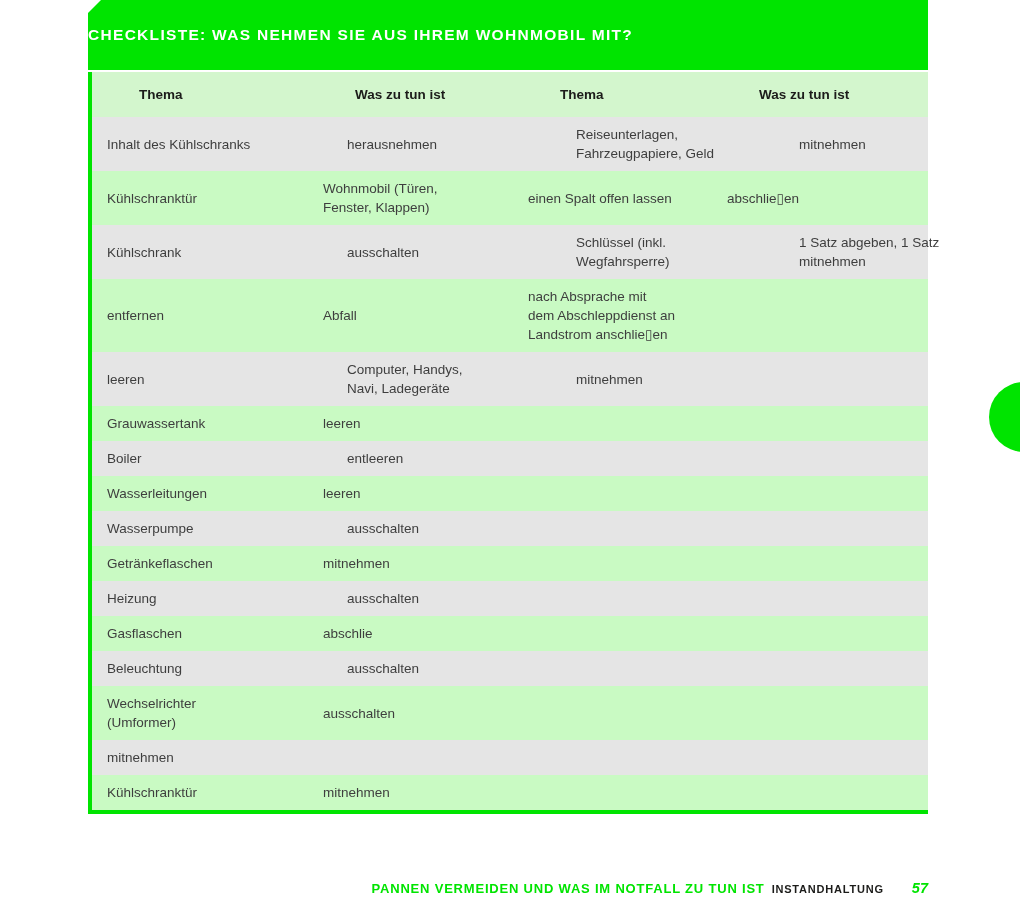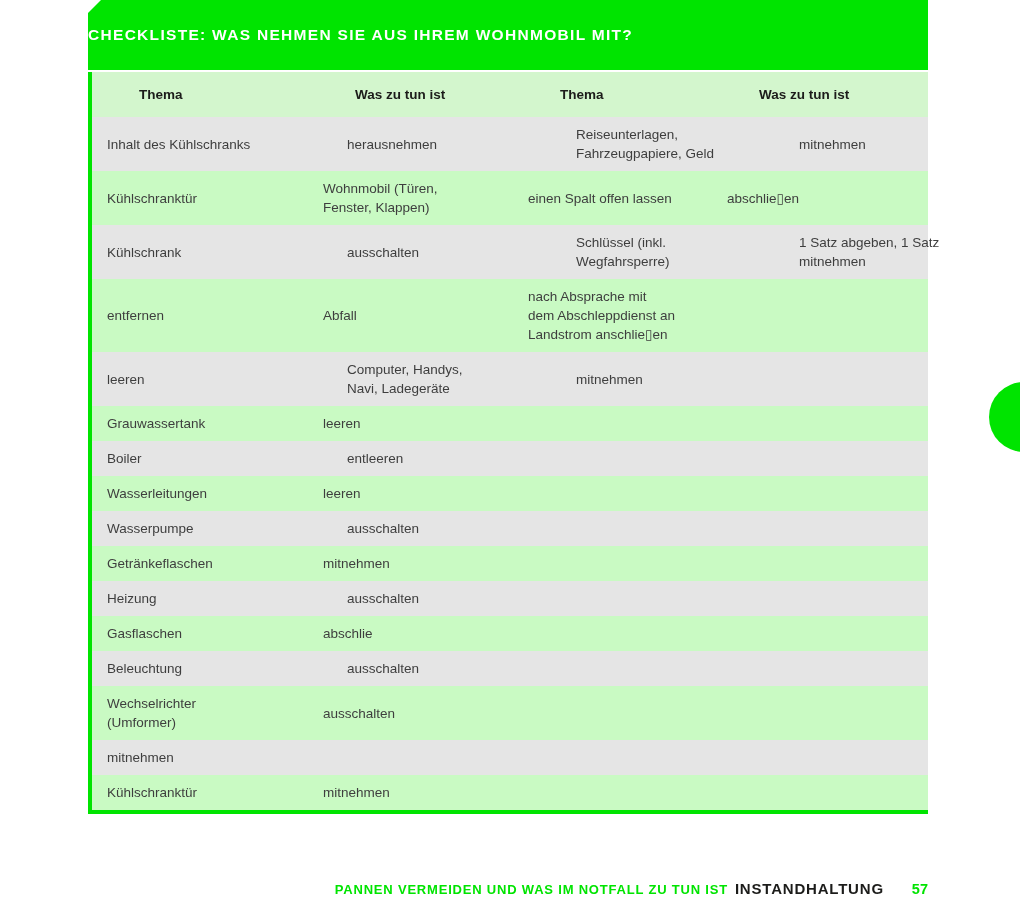--- a/index.html
+++ b/index.html
@@ -89,29 +89,30 @@
   }
   .f-chapter {
     color: var(--accent, #00e400);
     font-weight: bold;
     font-size: 13px;
     letter-spacing: 0.8px;
   }
   .f-section {
     color: var(--heading-text, #3e3e3e);
     font-weight: bold;
-    font-size: 15px;
+    font-size: 11px;
     letter-spacing: 0.8px;
     margin-left: 7px;
   }
   .f-page {
     color: var(--accent, #00e400);
     font-weight: bold;
     font-size: 14.5px;
     margin-left: 28px;
+    font-style: italic;
   }
 </style>
 </head>
 <body>
 
 <div class="page">
 
   <div class="checklist-panel">
 
     <div class="title-bar">

